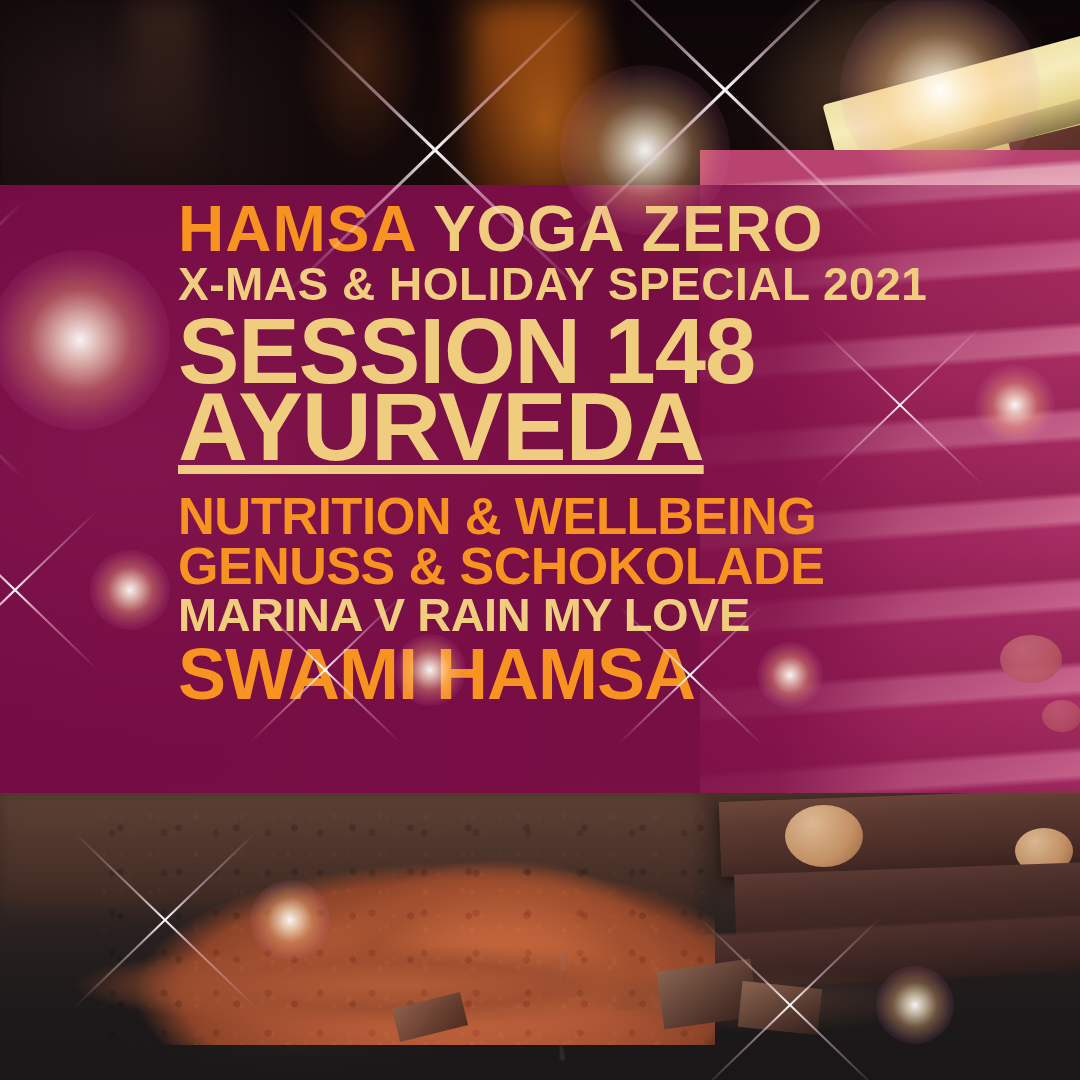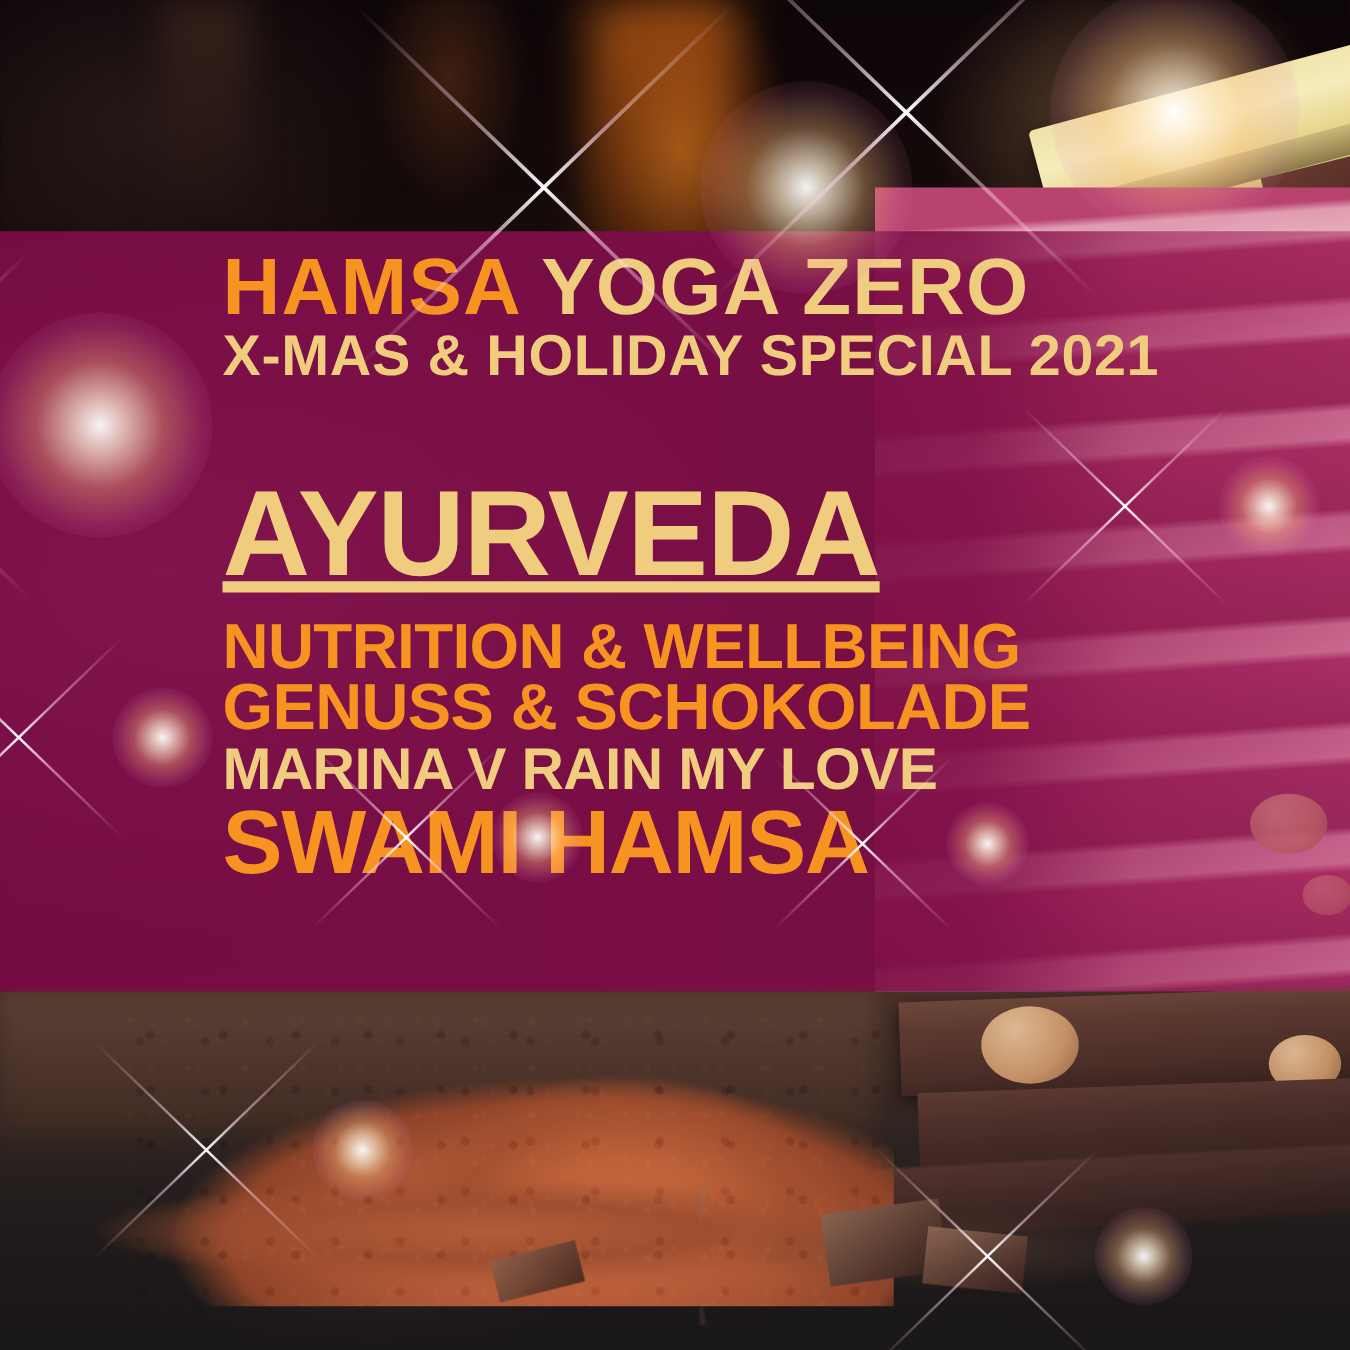--- a/index.html
+++ b/index.html
@@ -287,20 +287,23 @@
 
     <div class="line l1">
         <span class="fit" style="transform: scaleX(1);">
       <span class="word-orange">HAMSA </span><span class="word-cream">YOGA ZERO</span>
     </span>
       </div>
 
     <div class="line l2 ln-cream">
         <span class="fit" style="transform: scaleX(1);">X-MAS &amp; HOLIDAY SPECIAL 2021</span>
       </div>
+    <div class="line l3 ln-cream">
+        <span class="fit" style="transform: scaleX(1);">SESSION 148</span>
+      </div>
     <div class="line l4 ln-cream">
         <span class="fit" style="transform: scaleX(1);">AYURVEDA</span>
       </div>
     <div class="line l6 ln-orange">
         <span class="fit" style="transform: scaleX(1);">GENUSS &amp; SCHOKOLADE</span>
       </div>
     <div class="line l5 ln-orange">
         <span class="fit" style="transform: scaleX(1);">NUTRITION &amp; WELLBEING</span>
       </div>
     <div class="line l7 ln-cream">

